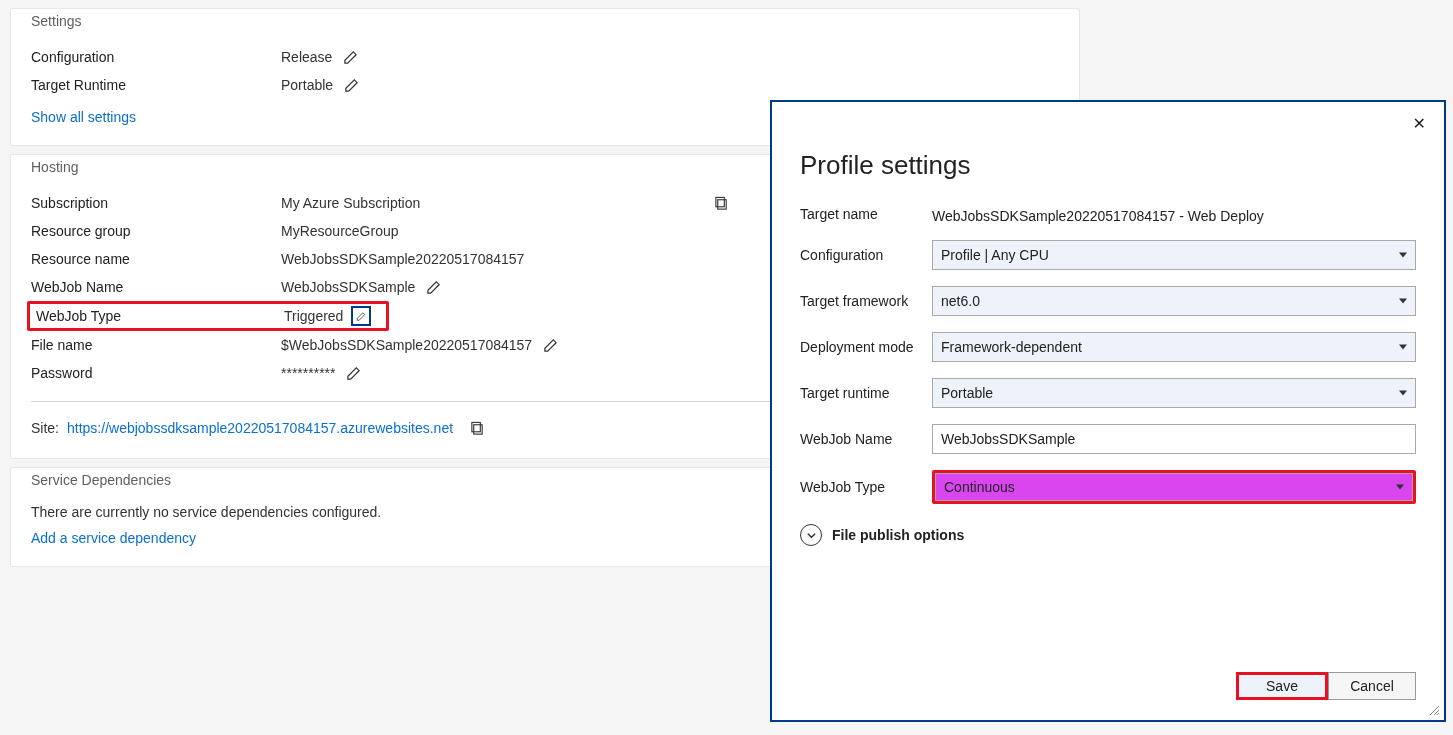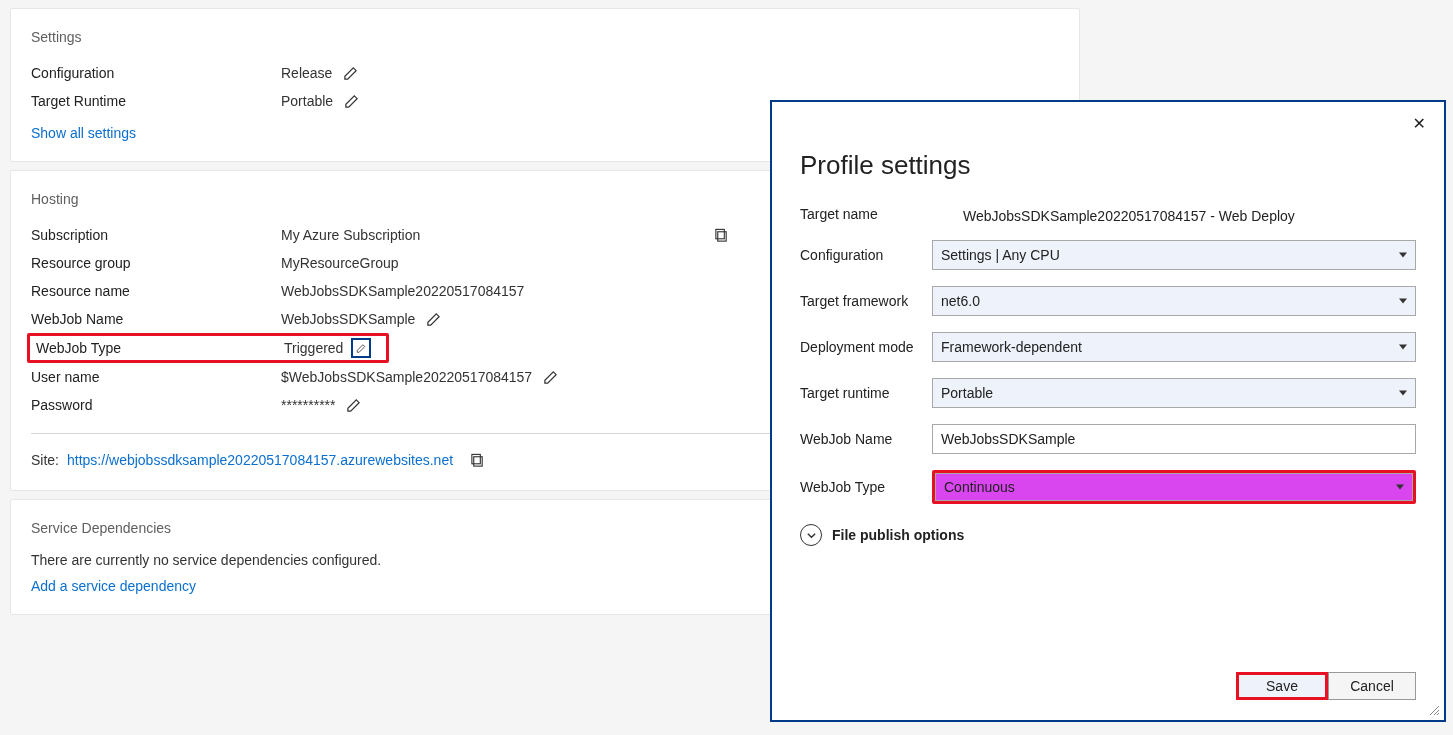--- a/index.html
+++ b/index.html
@@ -13,21 +13,21 @@
     position: relative;
     overflow: hidden;
   }
   a { color: #0b6fcf; text-decoration: none; }
 
   .panel {
     background: #fff;
     border: 1px solid #e6e6e6;
     border-radius: 2px;
     margin: 0 10px 8px 10px;
-    padding: 20px 20px 20px 20px;
+    padding: 4px 20px 20px 20px;
     width: 1070px;
   }
   .panel-title {
     color: #5f5f5f;
     font-size: 14px;
     margin-bottom: 14px;
   }
   .kv-row {
     display: flex;
     align-items: center;
@@ -133,21 +133,21 @@
   .formctrl .caret {
     position: absolute;
     right: 8px;
     top: 50%;
     transform: translateY(-50%);
     width: 0; height: 0;
     border-left: 4px solid transparent;
     border-right: 4px solid transparent;
     border-top: 5px solid #333;
   }
-  .form-value { color: #222; padding-top: 5px; margin-left: 31px; }
+  .form-value { color: #222; padding-top: 5px; }
   .form-value-hl {
     border: 3px solid #e81123;
     padding: 0;
   }
   .form-value-hl .formctrl { border: 1px solid #a8a8a8; height: 28px; }
 
   .expander {
     display: flex;
     align-items: center;
     gap: 10px;
@@ -293,21 +293,21 @@
         <span class="edit-icon edit-hl">
           <svg viewBox="0 0 16 16" fill="none" stroke="currentColor" stroke-width="1.3">
               <path d="M11 2l3 3-9 9H2v-3l9-9z"></path>
             </svg>
         </span>
       </div>
     </div>
   </div>
 
   <div class="kv-row">
-    <div class="kv-label">User name</div>
+    <div class="kv-label">File name</div>
     <div class="kv-value">
       <span>$WebJobsSDKSample20220517084157</span>
       <span class="edit-icon">
         <svg viewBox="0 0 16 16" fill="none" stroke="currentColor" stroke-width="1.3">
             <path d="M11 2l3 3-9 9H2v-3l9-9z"></path>
           </svg>
       </span>
     </div>
   </div>
 
@@ -348,21 +348,21 @@
   <div class="dialog-title">Profile settings</div>
 
   <div class="form-row">
     <div class="form-label">Target name</div>
     <div class="form-value">WebJobsSDKSample20220517084157 - Web Deploy</div>
   </div>
 
   <div class="form-row">
     <div class="form-label">Configuration</div>
     <div class="formctrl dropdown">
-      <span>Settings | Any CPU</span>
+      <span>Profile | Any CPU</span>
       <span class="caret"></span>
     </div>
   </div>
 
   <div class="form-row">
     <div class="form-label">Target framework</div>
     <div class="formctrl dropdown">
       <span>net6.0</span>
       <span class="caret"></span>
     </div>

